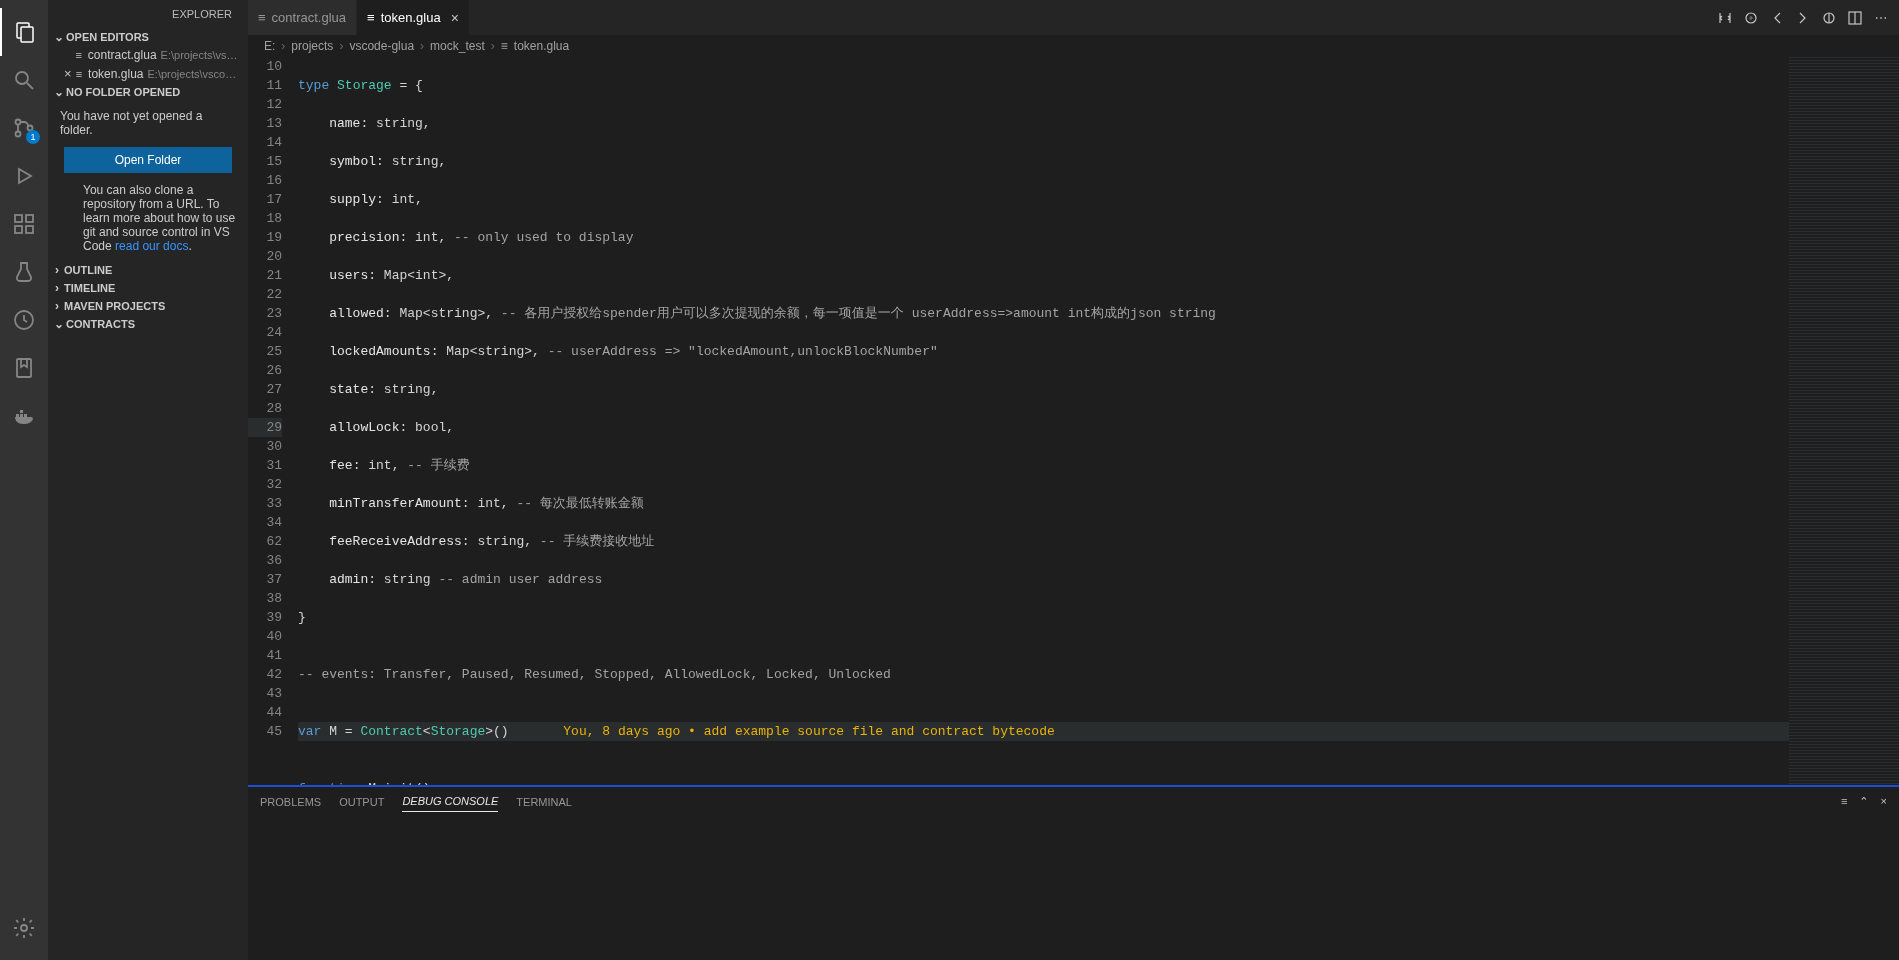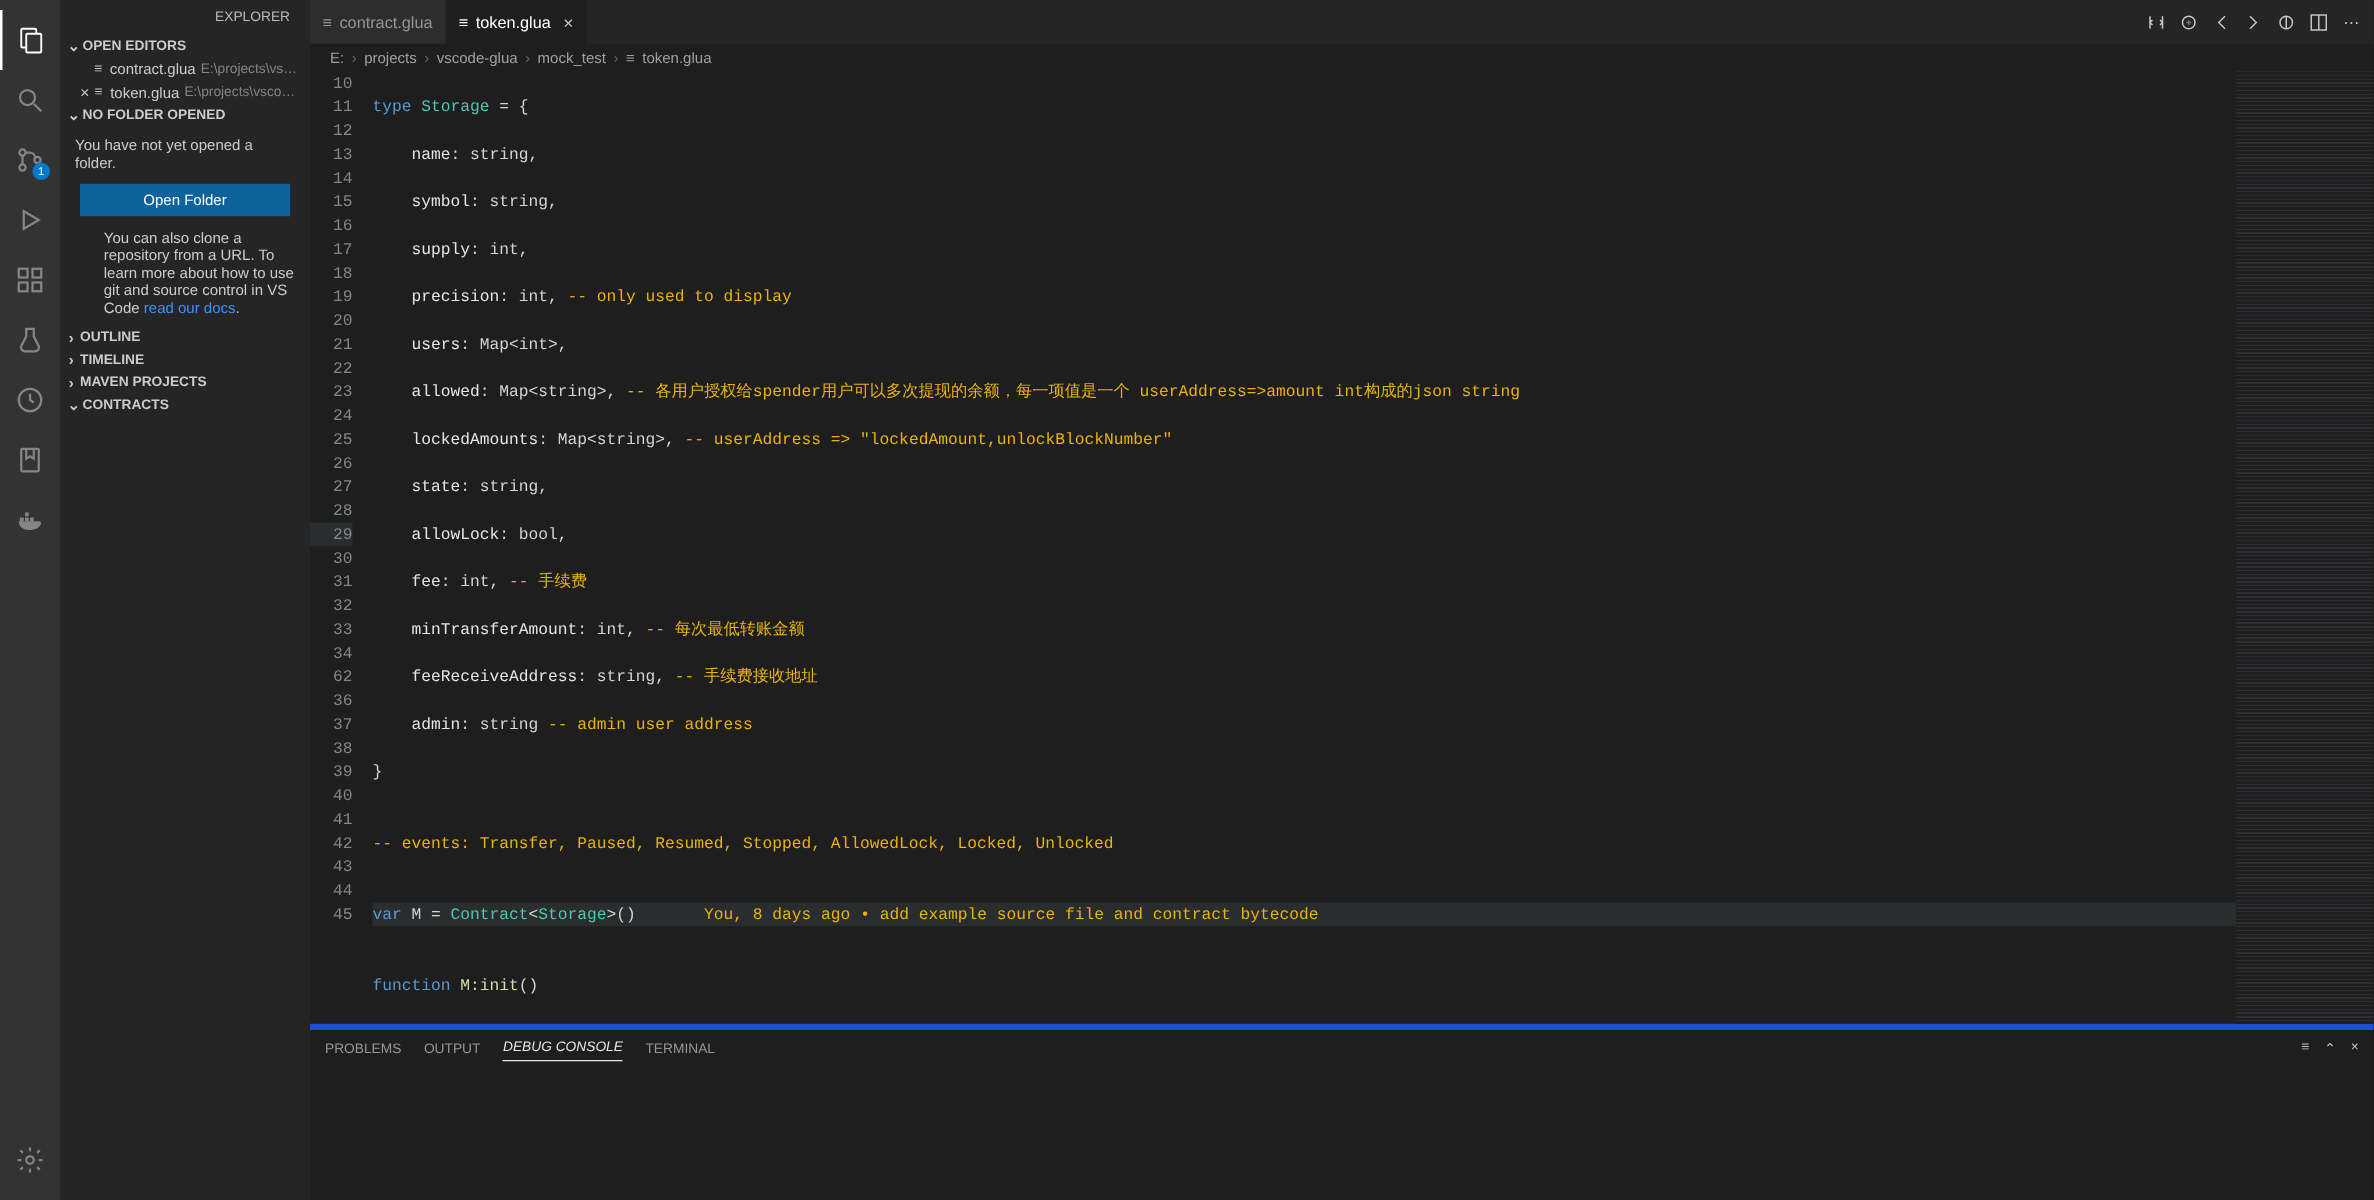--- a/index.html
+++ b/index.html
@@ -201,21 +201,21 @@
   font-family: Consolas, "Courier New", monospace;
   font-size: 13px;
   line-height: 19px;
   white-space: pre;
   color: #d4d4d4;
 }
 .hl-line { display: block; }
 .hl-current { background: #2a2d2e; }
 .c-kw { color: #569cd6; }
 .c-type { color: #4ec9b0; }
-.c-cmt { color: #eab308; }
+.c-cmt { color: #a3a3a3; }
 .c-prop { color: #e5e5e5; }
 .c-fn { color: #dcdcaa; }
 .lens { color: #eab308; font-style: normal; }
 .minimap {
   width: 110px;
   background: #1e1e1e;
   position: relative;
 }
 .minimap::before {
   content: '';
@@ -224,22 +224,22 @@
   background:
     repeating-linear-gradient(
       to bottom,
       rgba(140,160,180,0.12) 0px,
       rgba(140,160,180,0.12) 1px,
       transparent 1px,
       transparent 3px
     );
 }
 .panel {
-  height: 141px;
-  border-top: 5px solid #1d4ed8;
+  height: 175px;
+  border-top: 2px solid #1d4ed8;
   background: #1e1e1e;
   display: flex;
   flex-direction: column;
 }
 .panel-tabs {
   display: flex;
   align-items: center;
   padding: 4px 12px;
   font-size: 11px;
   color: #969696;

